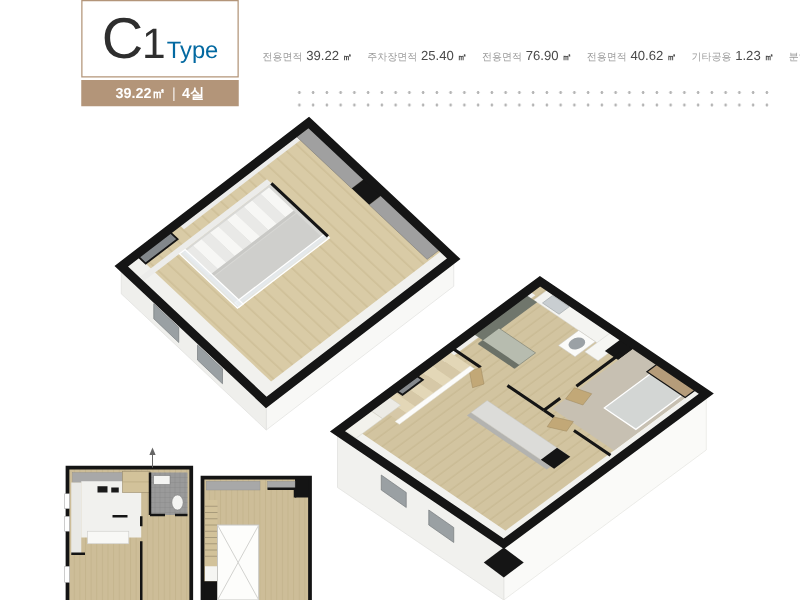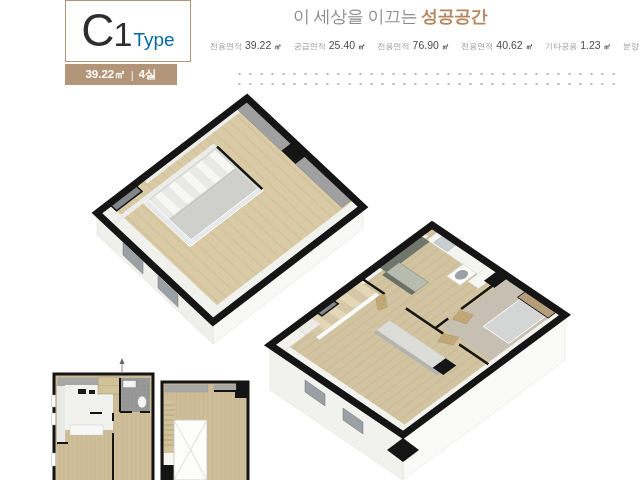--- a/index.html
+++ b/index.html
@@ -6,21 +6,21 @@
   .page{position:relative;width:640px;height:480px;background:#ffffff;overflow:hidden;
         font-family:"Liberation Sans",sans-serif;}
 
   
   .badge-box{position:absolute;left:65px;top:0;width:126px;height:62px;box-sizing:border-box;
              border:1px solid #b39579;background:#fff;display:flex;align-items:baseline;
              justify-content:center;padding-top:6px;}
   .badge-box .c{font-size:46px;line-height:1;color:#2e2e2e;font-weight:500;letter-spacing:-1px;}
   .badge-box .n{font-size:34px;line-height:1;color:#2e2e2e;font-weight:500;}
   .badge-box .t{font-size:19px;line-height:1;color:#0369a1;font-weight:500;margin-left:1px;}
-  .badge-bar{position:absolute;left:65px;top:64px;width:112px;height:21px;background:#b39579;
+  .badge-bar{position:absolute;left:65px;top:64px;width:126px;height:21px;background:#b39579;
              color:#fff;font-size:11.5px;font-weight:bold;display:flex;gap:5px;
              align-items:center;justify-content:center;letter-spacing:0;}
   .badge-bar .sep{font-weight:400;opacity:.85;}
 
   
   .slogan{position:absolute;left:250px;top:5px;width:280px;text-align:center;font-size:17px;
           letter-spacing:-0.5px;white-space:nowrap;}
   .slogan .s1{color:#8c8c8c;margin-right:4px;}
   .slogan .s2{color:#b5875f;font-weight:bold;}
 
@@ -51,32 +51,29 @@
     <span class="c">C</span>
       <span class="n">1</span>
       <span class="t">Type</span>
   </div>
   <div class="badge-bar">
     <span>39.22㎡</span>
     <span class="sep">|</span>
     <span>4실</span>
   </div>
 
-  <div class="slogan">
-    <span class="s1">이 세상을 이끄는</span><span class="s2">성공공간</span>
-  </div>
 
   <div class="specs">
     <span class="spec">
         <span class="sl">전용면적</span>
         <span class="sv">39.22</span>
         <span class="su">㎡</span>
       </span>
     <span class="spec">
-        <span class="sl">공급면적</span>
+        <span class="sl">주차장면적</span>
         <span class="sv">25.40</span>
         <span class="su">㎡</span>
       </span>
     <span class="spec">
         <span class="sl">전용면적</span>
         <span class="sv">76.90</span>
         <span class="su">㎡</span>
       </span>
     <span class="spec">
         <span class="sl">전용면적</span>

